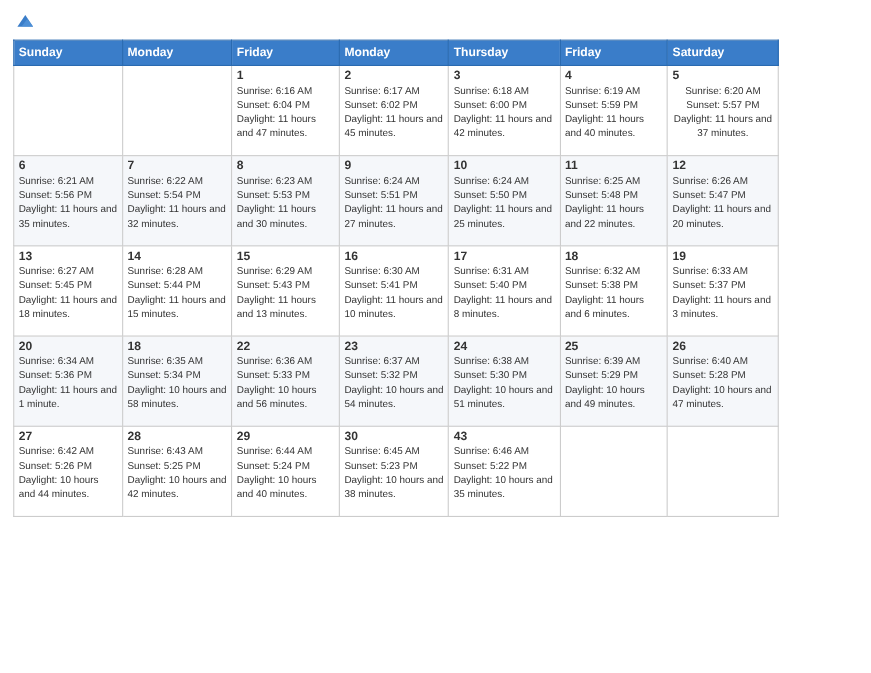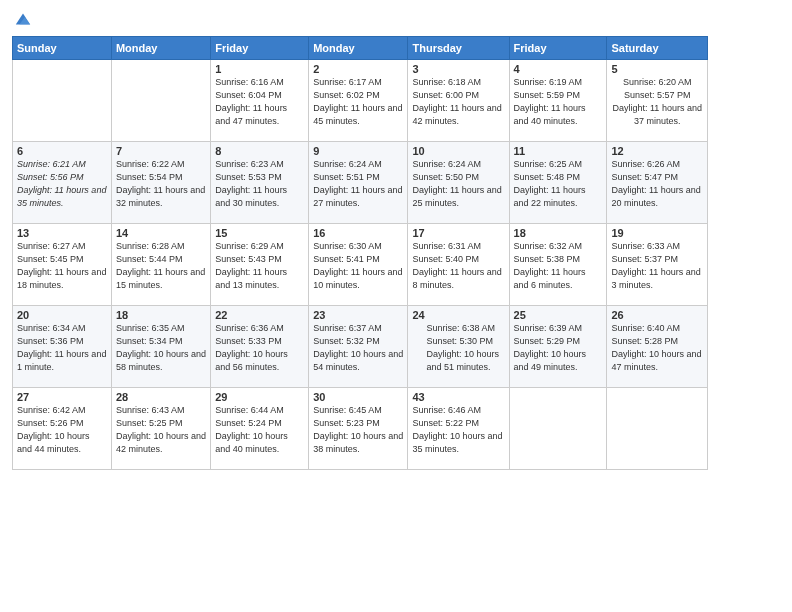--- a/index.html
+++ b/index.html
@@ -166,21 +166,21 @@
           <td>
             <span class="day-number">5</span>
             <div class="day-info" style="white-space: pre-line; text-align: center;">Sunrise: 6:20 AM
 Sunset: 5:57 PM
 Daylight: 11 hours and 37 minutes.</div>
           </td>
         </tr>
         <tr>
           <td>
             <span class="day-number">6</span>
-            <div class="day-info" style="white-space: pre-line; font-style: italic;">Sunrise: 6:21 AM
+            <div class="day-info" style="white-space: pre-line;">Sunrise: 6:21 AM
 Sunset: 5:56 PM
 Daylight: 11 hours and 35 minutes.</div>
           </td>
           <td>
             <span class="day-number">7</span>
             <div class="day-info" style="white-space: pre-line;">Sunrise: 6:22 AM
 Sunset: 5:54 PM
 Daylight: 11 hours and 32 minutes.</div>
           </td>
           <td>
@@ -278,21 +278,21 @@
 Daylight: 10 hours and 56 minutes.</div>
           </td>
           <td>
             <span class="day-number">23</span>
             <div class="day-info" style="white-space: pre-line;">Sunrise: 6:37 AM
 Sunset: 5:32 PM
 Daylight: 10 hours and 54 minutes.</div>
           </td>
           <td>
             <span class="day-number">24</span>
-            <div class="day-info" style="white-space: pre-line; margin-left: 14px;">Sunrise: 6:38 AM
+            <div class="day-info" style="white-space: pre-line;">Sunrise: 6:38 AM
 Sunset: 5:30 PM
 Daylight: 10 hours and 51 minutes.</div>
           </td>
           <td>
             <span class="day-number">25</span>
             <div class="day-info" style="white-space: pre-line;">Sunrise: 6:39 AM
 Sunset: 5:29 PM
 Daylight: 10 hours and 49 minutes.</div>
           </td>
           <td>

